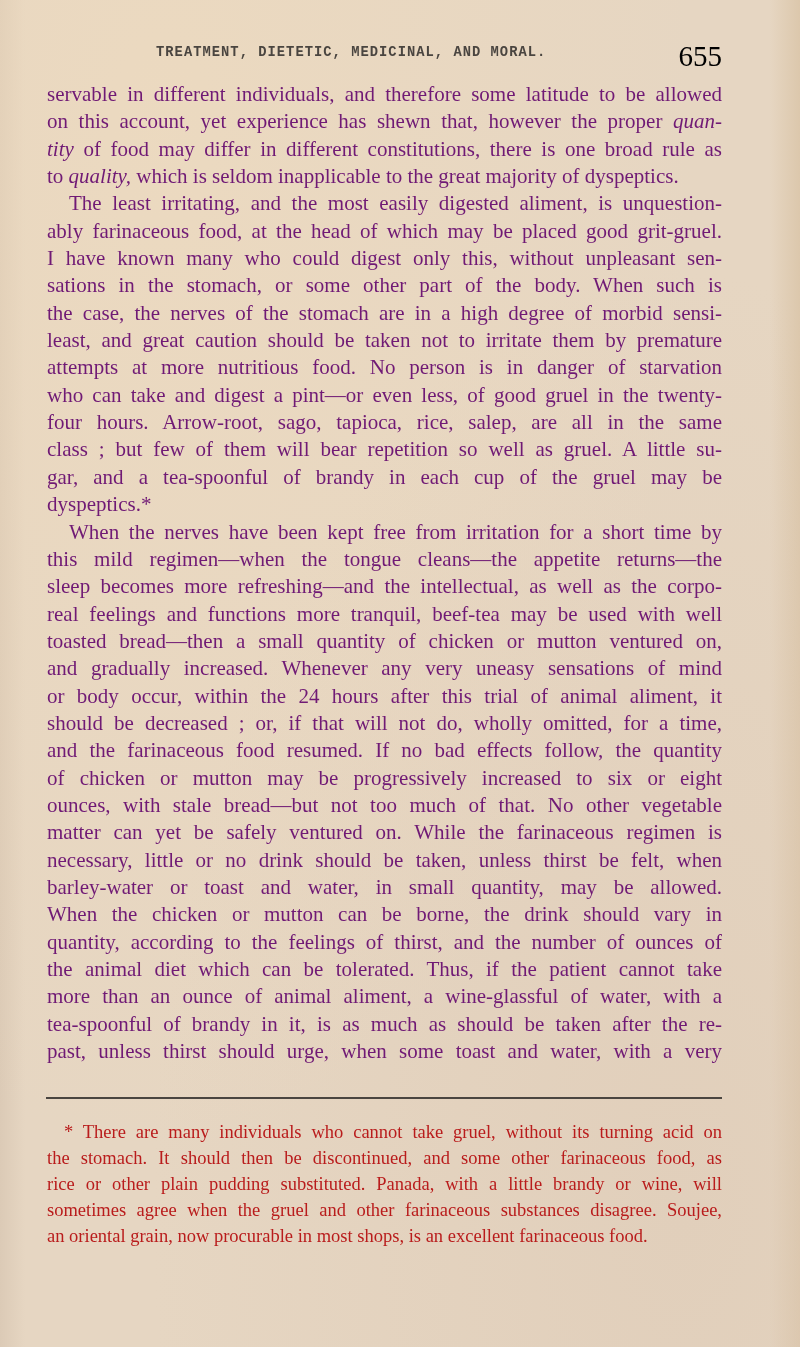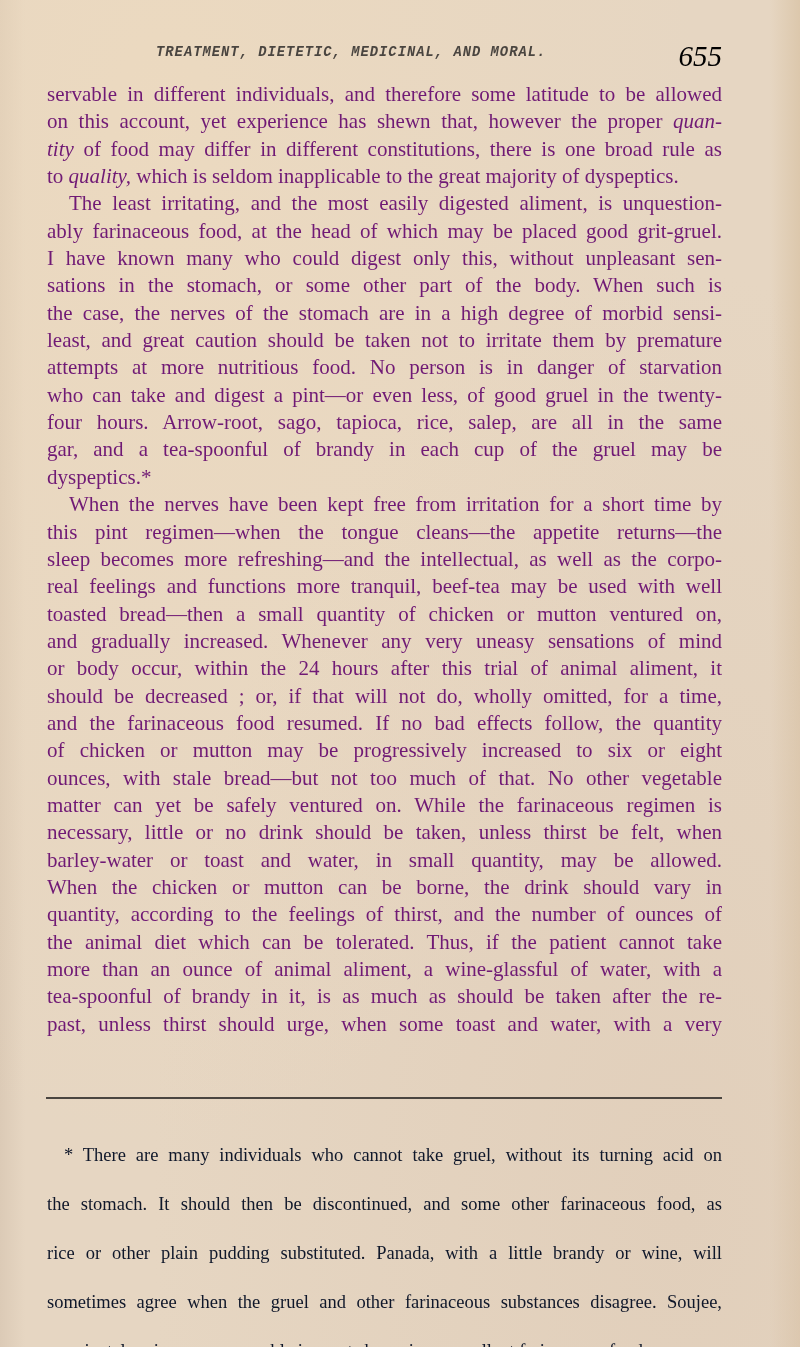--- a/index.html
+++ b/index.html
@@ -9,21 +9,21 @@
     background-image:
       radial-gradient(ellipse at 20% 10%, rgba(240,220,190,0.55), rgba(0,0,0,0) 60%),
       radial-gradient(ellipse at 85% 90%, rgba(220,200,180,0.5), rgba(0,0,0,0) 55%),
       linear-gradient(90deg, rgba(200,180,160,0.35) 0px, rgba(0,0,0,0) 25px, rgba(0,0,0,0) 770px, rgba(210,185,150,0.5) 800px);
     font-family: "Liberation Serif", "DejaVu Serif", serif;
     color: #3a3530;
     position: relative;
   }
   .page { position: absolute; left: 0; top: 0; width: 800px; height: 1347px; }
   .running-head {
-    position: absolute; top: 38px; left: 156px; width: 566px; height: 30px; font-style: italic;
+    position: absolute; top: 38px; left: 156px; width: 566px; height: 30px;
   }
   .running-title {
     position: absolute; left: 0; top: 6px;
     font-size: 15px; letter-spacing: 1.1px; color: #4a4540;
     font-family: "Liberation Mono", "DejaVu Sans Mono", monospace;
     font-weight: bold;
     transform: scaleX(0.92); transform-origin: left center;
     white-space: nowrap;
   }
   .page-number {
@@ -45,22 +45,21 @@
     position: absolute; left: 46px; top: 1097px; width: 676px; height: 2px;
     background: #4a4540;
   }
   .footnote {
     position: absolute; left: 47px; top: 1119px; width: 675px;
   }
   .fline {
     display: block; height: 26px; line-height: 26px;
     font-size: 18.5px; white-space: nowrap;
     text-align: justify; text-align-last: justify;
-    color: #0f172a;
-    margin-top: 23px;
+    color: #b91c1c;
   }
   .fline.last { text-align-last: left; }
   .fline.indent { padding-left: 17px; }
   i { font-style: italic; }
 </style>
 </head>
 <body>
 
 <div class="page">
 
@@ -76,24 +75,25 @@
       <span class="line last">to <i>quality,</i> which is seldom inapplicable to the great majority of dyspeptics.</span>
       <span class="line indent">The least irritating, and the most easily digested aliment, is unquestion-</span>
       <span class="line">ably farinaceous food, at the head of which may be placed good grit-gruel.</span>
       <span class="line">I have known many who could digest only this, without unpleasant sen-</span>
       <span class="line">sations in the stomach, or some other part of the body. When such is</span>
       <span class="line">the case, the nerves of the stomach are in a high degree of morbid sensi-</span>
       <span class="line">least, and great caution should be taken not to irritate them by premature</span>
       <span class="line">attempts at more nutritious food. No person is in danger of starvation</span>
       <span class="line">who can take and digest a pint—or even less, of good gruel in the twenty-</span>
       <span class="line">four hours. Arrow-root, sago, tapioca, rice, salep, are all in the same</span>
+      <span class="line">class ; but few of them will bear repetition so well as gruel. A little su-</span>
       <span class="line">gar, and a tea-spoonful of brandy in each cup of the gruel may be</span>
       <span class="line last">dyspeptics.*</span>
       <span class="line indent">When the nerves have been kept free from irritation for a short time by</span>
-      <span class="line">this pint regimen—when the tongue cleans—the appetite returns—the</span>
+      <span class="line">this mild regimen—when the tongue cleans—the appetite returns—the</span>
       <span class="line">sleep becomes more refreshing—and the intellectual, as well as the corpo-</span>
       <span class="line">real feelings and functions more tranquil, beef-tea may be used with well</span>
       <span class="line">toasted bread—then a small quantity of chicken or mutton ventured on,</span>
       <span class="line">and gradually increased. Whenever any very uneasy sensations of mind</span>
       <span class="line">or body occur, within the 24 hours after this trial of animal aliment, it</span>
       <span class="line">should be decreased ; or, if that will not do, wholly omitted, for a time,</span>
       <span class="line">and the farinaceous food resumed. If no bad effects follow, the quantity</span>
       <span class="line">of chicken or mutton may be progressively increased to six or eight</span>
       <span class="line">ounces, with stale bread—but not too much of that. No other vegetable</span>
       <span class="line">matter can yet be safely ventured on. While the farinaceous regimen is</span>

